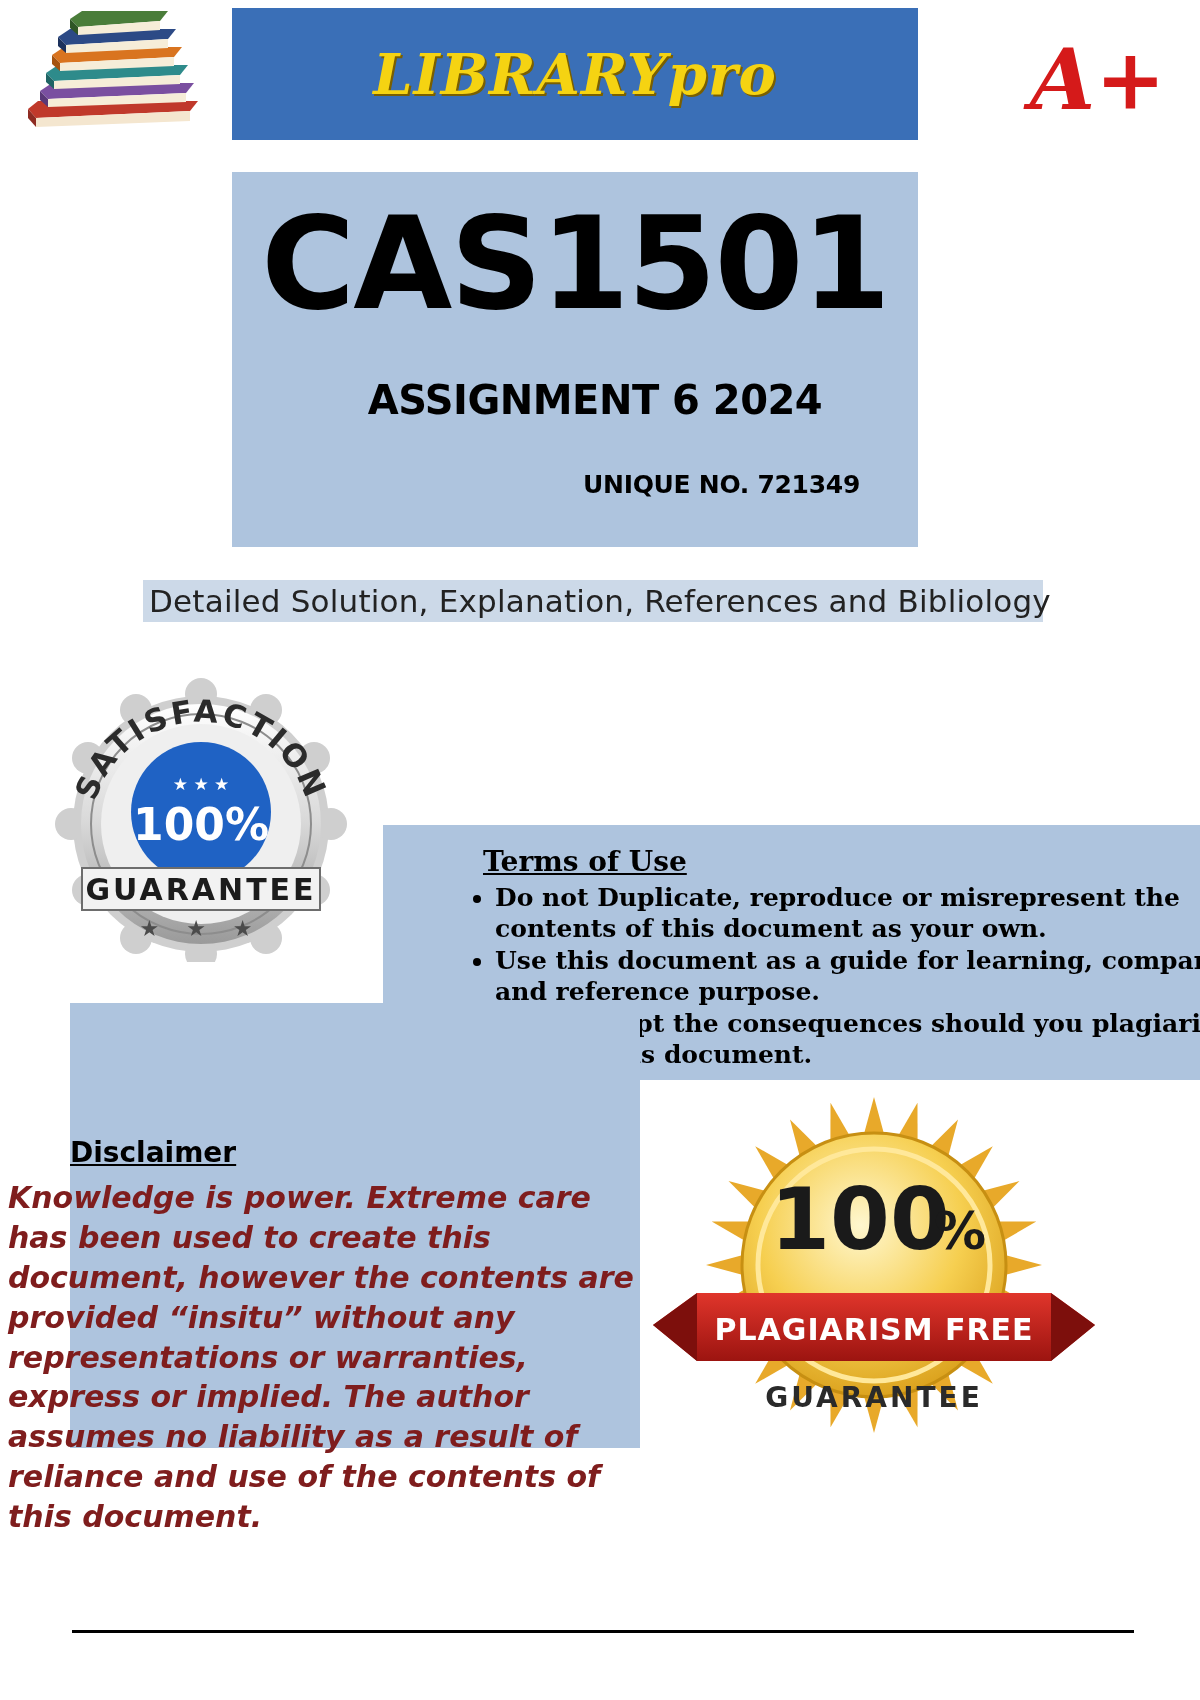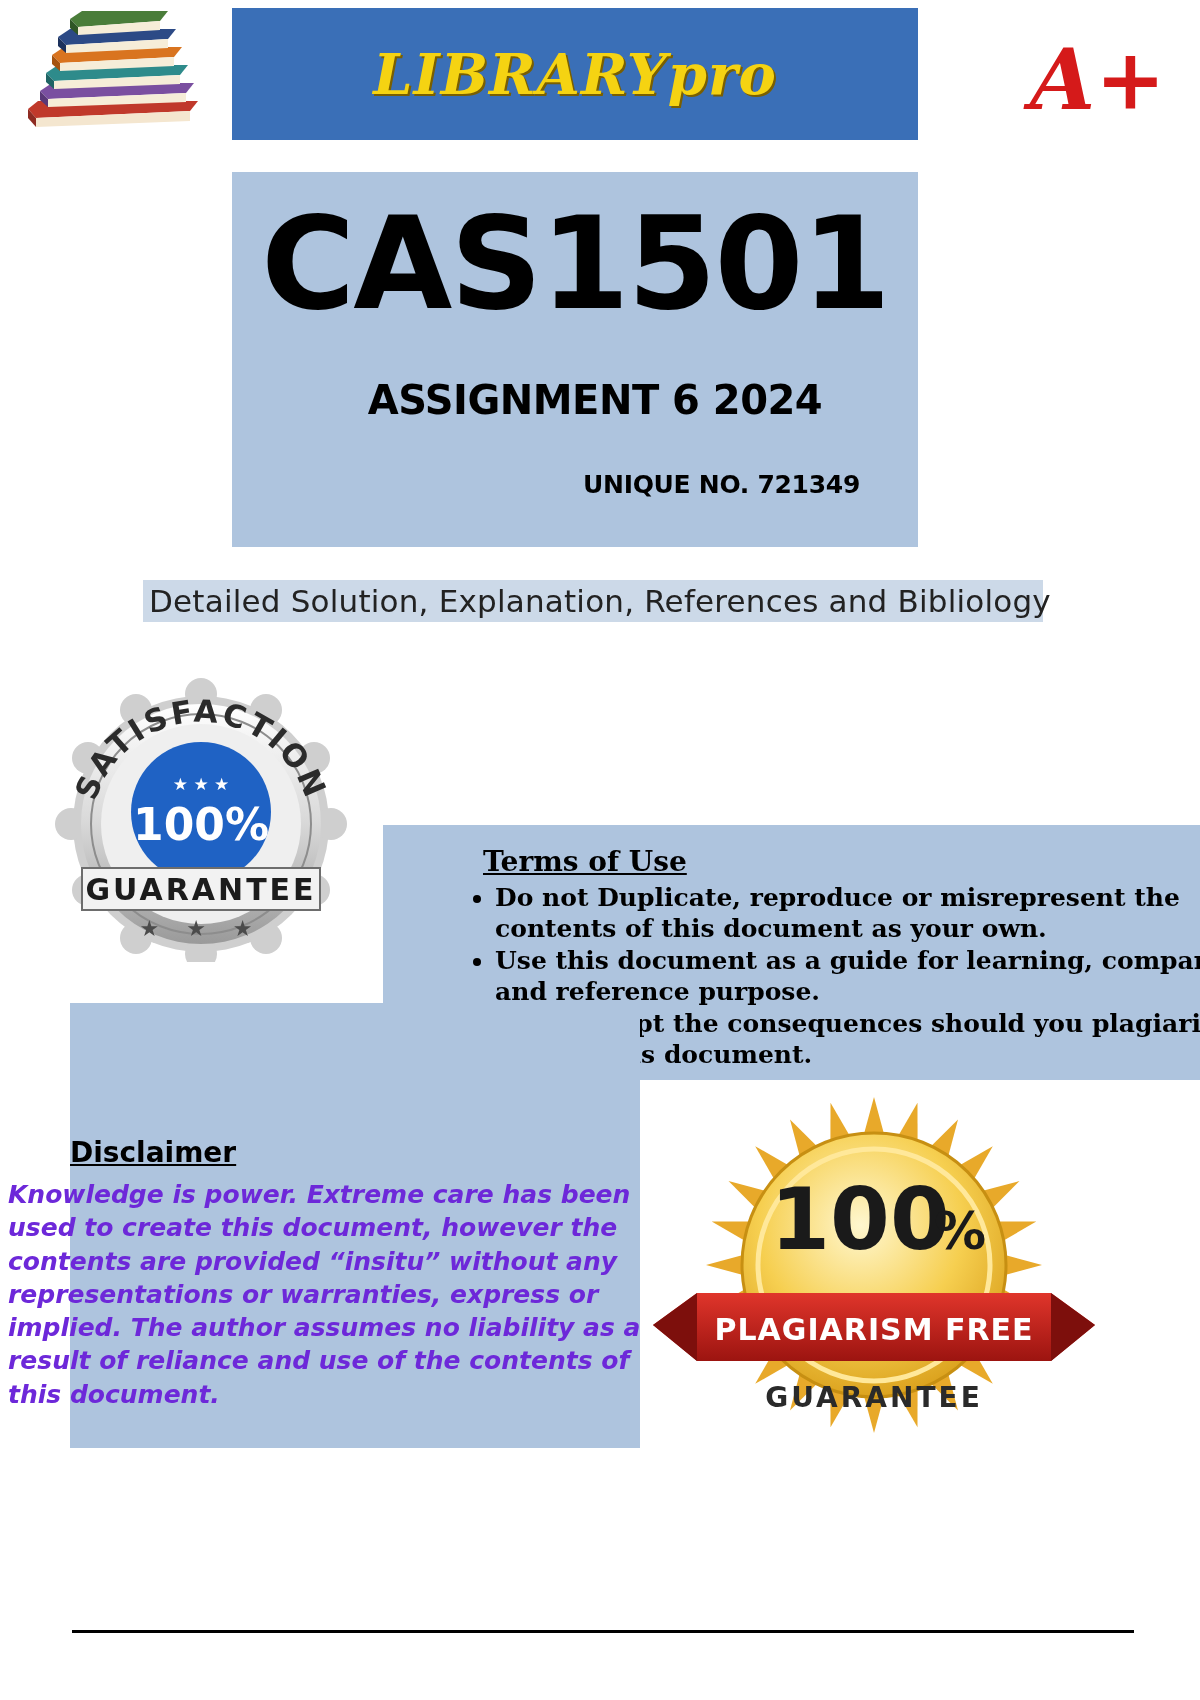--- a/index.html
+++ b/index.html
@@ -194,23 +194,23 @@
     text-decoration: underline;
   }
   #disclaimer-text {
     position: absolute;
     left: -62px;
     top: 175px;
     width: 640px;
     font-family: "DejaVu Sans", sans-serif;
     font-weight: bold;
     font-style: italic;
-    font-size: 25px;
+    font-size: 30px;
     line-height: 1.33;
-    color: #6d28d9;
+    color: #7f1d1d;
   }
 
   
   #plagiarism-badge {
     position: absolute;
     left: 645px;
     top: 1097px;
     width: 458px;
     height: 352px;
     background: #ffffff;

